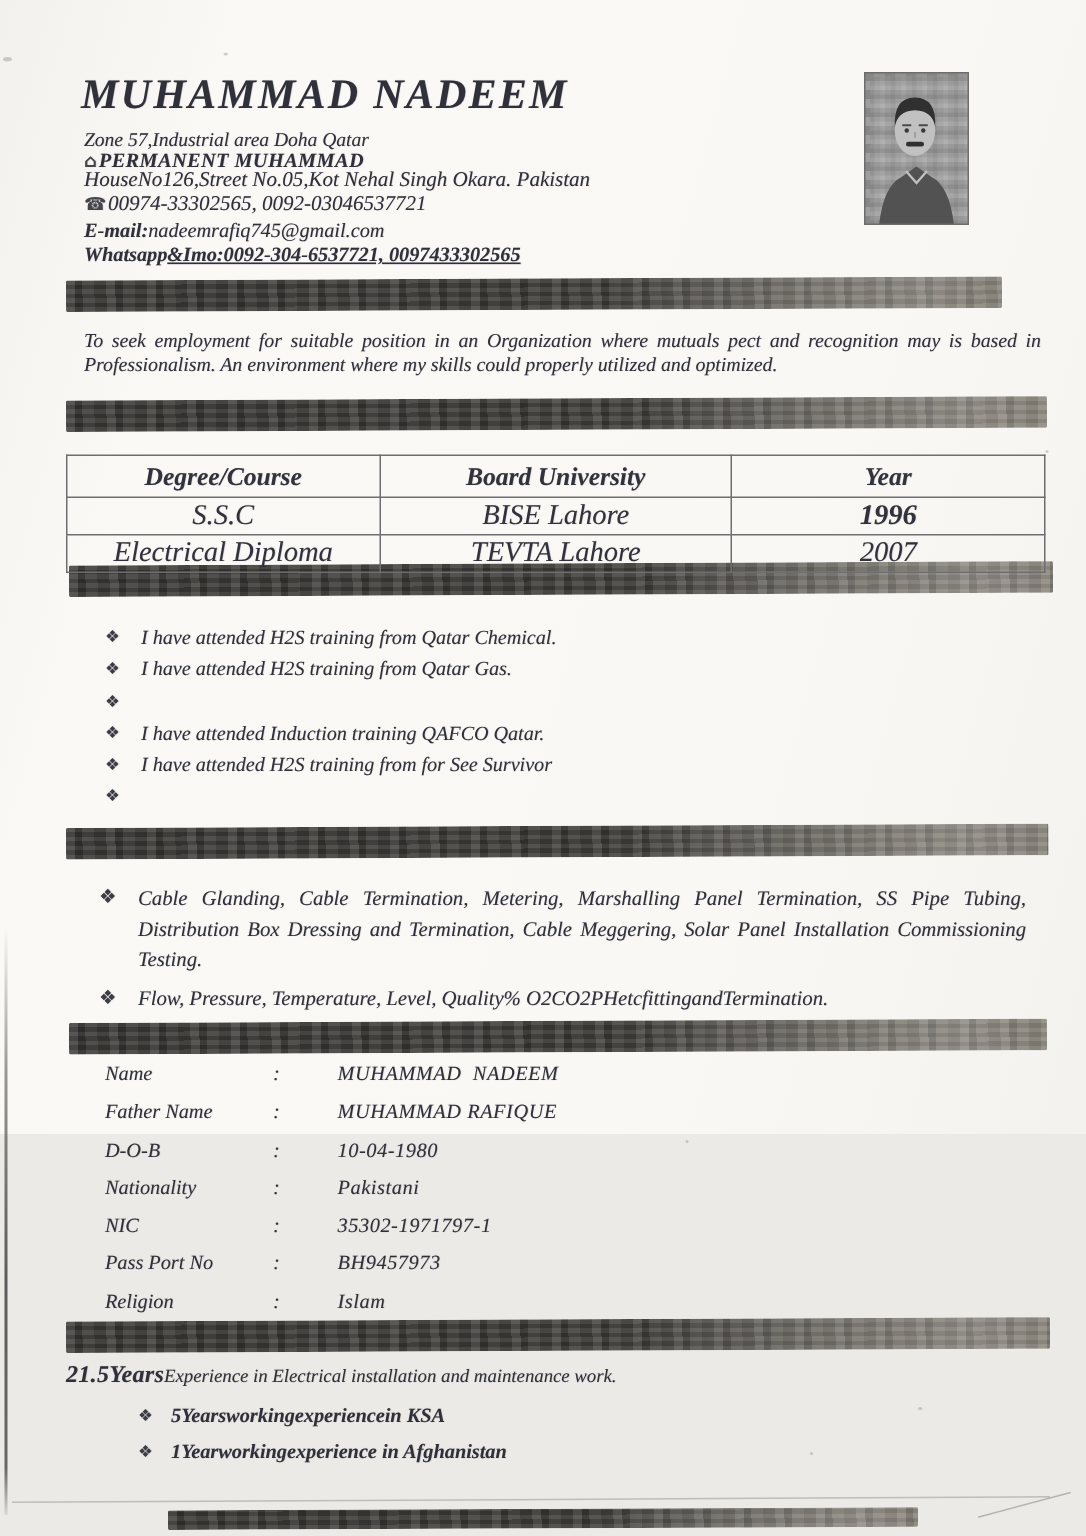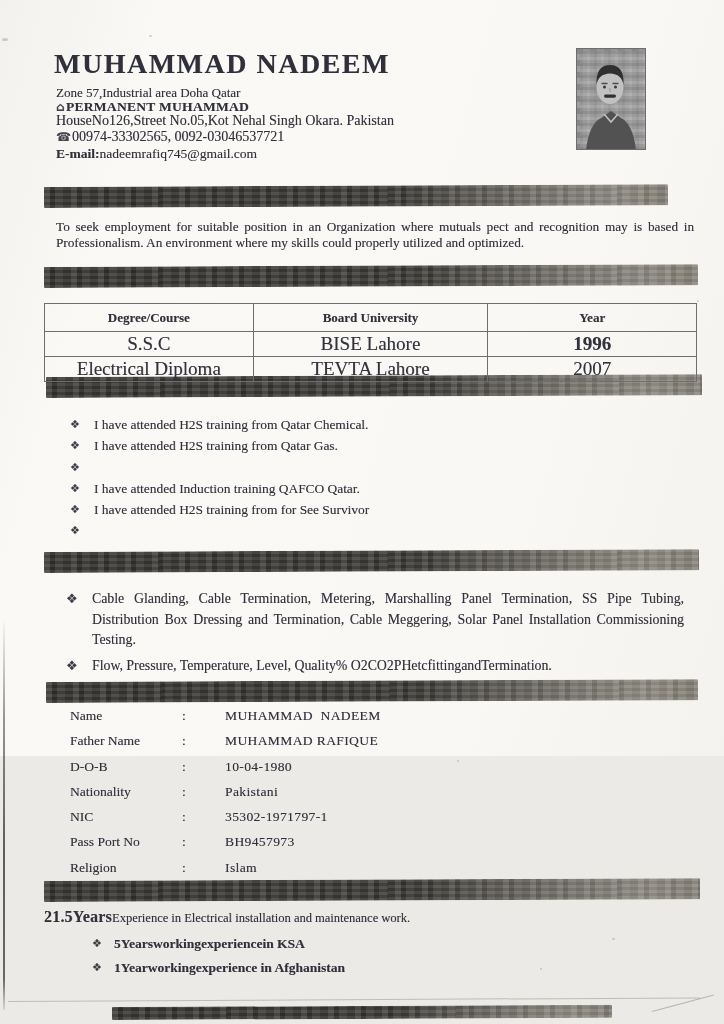--- a/index.html
+++ b/index.html
@@ -1,19 +1,19 @@
 <!DOCTYPE html>
 <html><head>
 <meta charset="utf-8">
 <style>
   html,body{margin:0;padding:0;width:724px;height:1024px;overflow:hidden;}
   body{font-family:"Liberation Serif", serif;background:#eceae6;}
   .page{position:relative;width:724px;height:756px;
         background:linear-gradient(105deg,#f2f1ed 0%,#faf9f6 18%,#f9f8f5 70%,#f3f2ee 100%);
-        color:#2e2e36;}
+        color:#2e2e36;font-style:italic;}
   .abs{position:absolute;}
   .ink{text-shadow:0.3px 0.3px 0.6px rgba(46,46,66,0.35);color:#30303a;}
 
   
   .name{left:54px;top:48px;font-size:28px;font-weight:bold;letter-spacing:1.5px;}
   .hline1{left:56px;top:85px;font-size:13px;}
   .haddr-label{left:56px;top:99px;font-size:13.5px;font-weight:bold;letter-spacing:0.3px;}
   .haddr{left:56px;top:113px;font-size:14px;text-align:center;}
   .hphone{left:56px;top:129px;font-size:14px;}
   .hemail{left:56px;top:146px;font-size:13.5px;}
@@ -36,21 +36,21 @@
   #bar3{left:46px;top:377px;width:656px;}
   #bar4{left:44px;top:552px;width:655px;}
   #bar5{left:46px;top:682px;width:652px;}
   #bar6{left:44px;top:881px;width:656px;}
   #bar7{left:112px;top:1007px;width:500px;height:13px;}
 
   .objective{left:56px;top:219px;width:638px;font-size:13.2px;line-height:16px;text-align:justify;}
 
   table.edu{position:absolute;left:44px;top:303px;width:653px;border-collapse:collapse;}
   table.edu th,table.edu td{border:1px solid #6e6e70;text-align:center;color:#32323c;}
-  table.edu th{height:25px;font-size:13px;font-weight:bold;}
+  table.edu th{height:25px;font-size:17px;font-weight:bold;}
   table.edu td{height:19px;font-size:19px;}
   .c1{width:32%;} .c2{width:36%;} .c3{width:32%;}
 
   ul.plain{list-style:none;margin:0;padding:0;}
   .trainings{left:70px;top:417px;}
   .trainings li{display:flex;align-items:flex-start;height:21.3px;font-size:13.4px;}
   .blt{font-family:"DejaVu Sans",sans-serif;font-size:11px;width:24px;flex:0 0 24px;color:#3c3c44;line-height:15px;}
 
   .skills{left:66px;top:589px;width:618px;}
   .skills li{display:flex;align-items:flex-start;font-size:13.8px;line-height:20.5px;margin-bottom:5px;}
@@ -78,20 +78,21 @@
 <body>
 
 <div class="page">
 
   <div class="abs ink name">MUHAMMAD NADEEM</div>
   <div class="abs ink hline1">Zone 57,Industrial area Doha Qatar</div>
   <div class="abs ink haddr-label"><span class="glyph">⌂</span><span>PERMANENT MUHAMMAD</span></div>
   <div class="abs ink haddr">HouseNo126,Street No.05,Kot Nehal Singh Okara. Pakistan</div>
   <div class="abs ink hphone"><span class="glyph">☎</span><span>00974-33302565, 0092-03046537721</span></div>
   <div class="abs ink hemail"><b>E-mail:</b><span>nadeemrafiq745@gmail.com</span></div>
+  <div class="abs ink hwhats"><span>Whatsapp</span><span class="u">&amp;Imo:0092-304-6537721, 0097433302565</span></div>
 
   <div class="abs photo">
     <svg viewBox="0 0 70 102" xmlns="http://www.w3.org/2000/svg">
       <defs>
         <pattern id="chk" width="14" height="12" patternUnits="userSpaceOnUse">
           <rect width="14" height="12" fill="#a4a09a"></rect>
           <rect width="7" height="6" fill="#8b8781"></rect>
           <rect x="7" y="6" width="7" height="6" fill="#b6b2ab"></rect>
           <rect x="7" width="7" height="6" fill="#99958f"></rect>
         </pattern>

